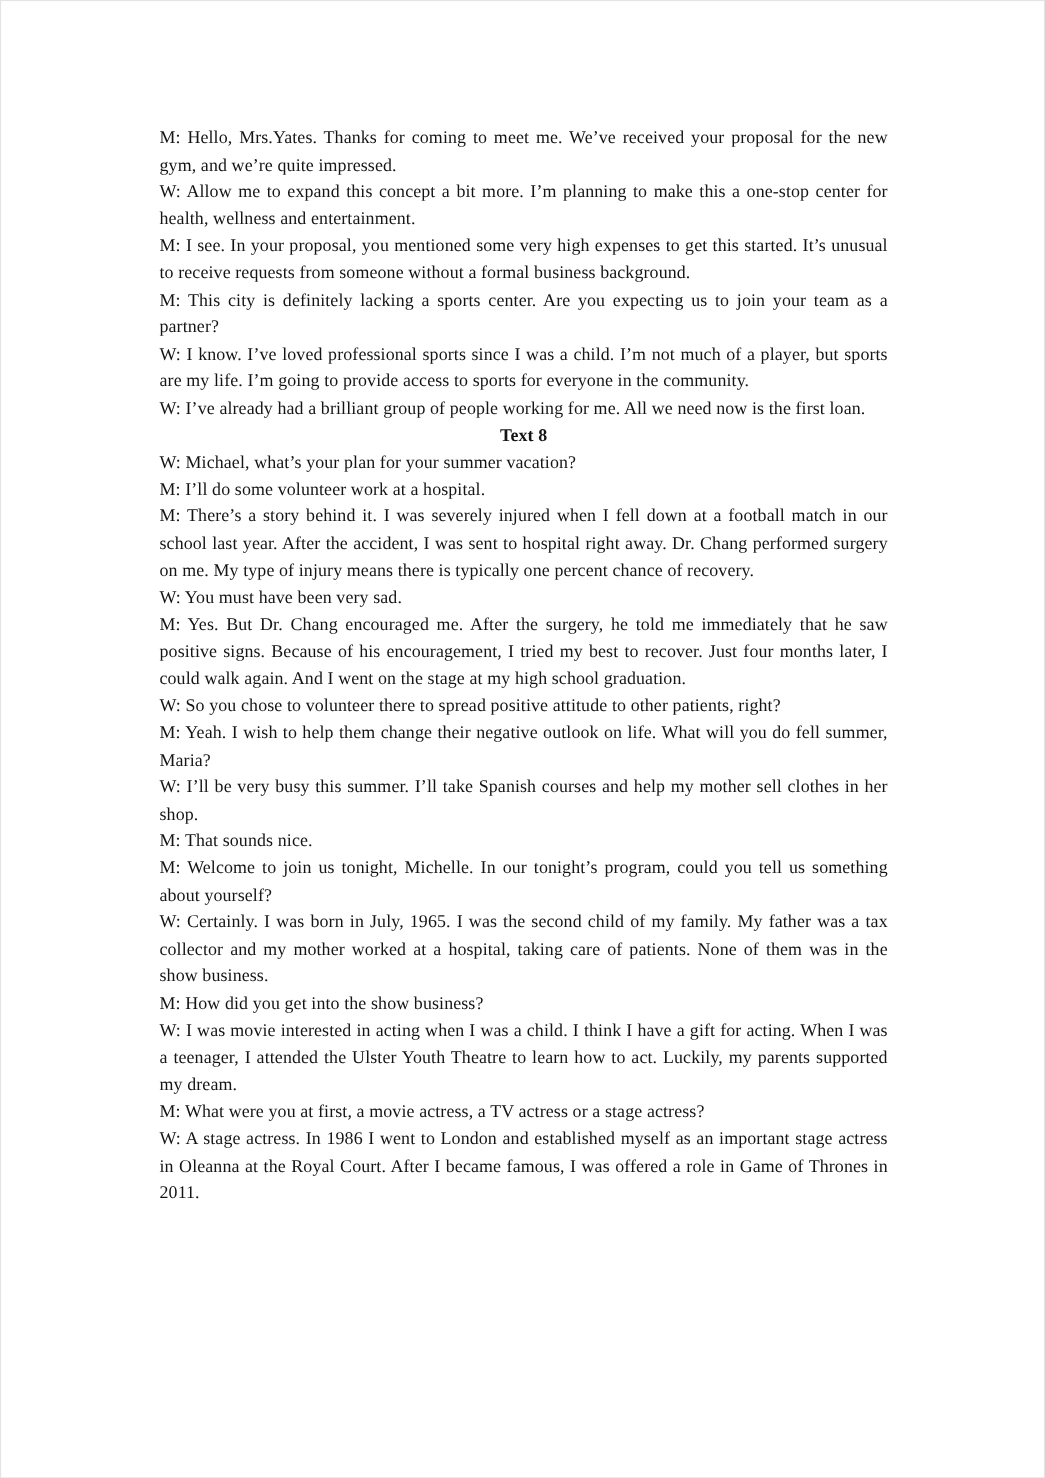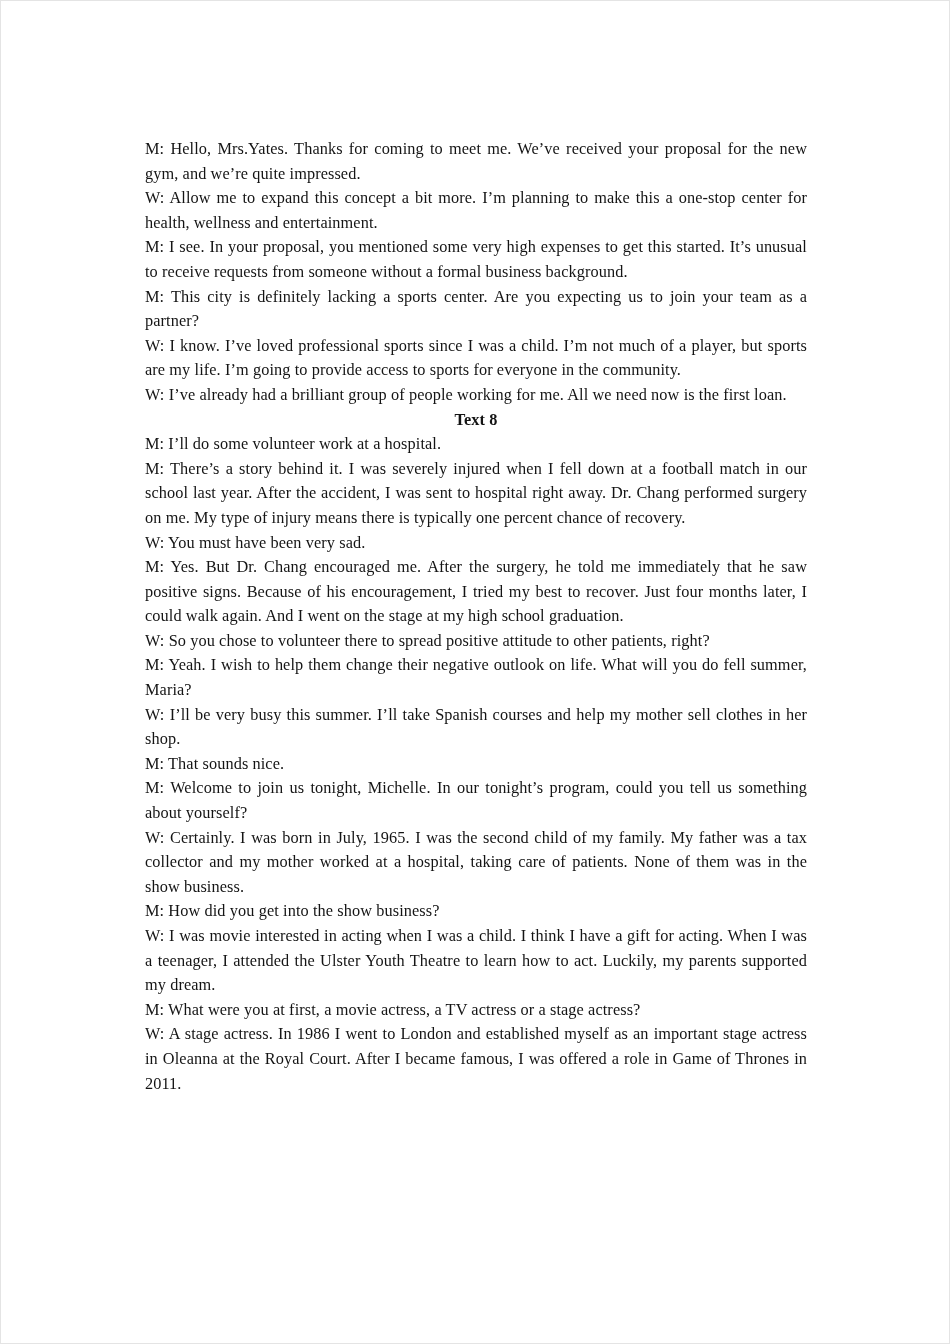--- a/index.html
+++ b/index.html
@@ -19,21 +19,20 @@
     position: absolute;
     inset: 0;
     border: 1px solid #e4e4e4;
     pointer-events: none;
   }
   .content {
     position: absolute;
     top: 113px;
     left: 145px;
     width: 662px;
-    margin-top: 24px;
   }
   .para {
     margin: 0;
     padding: 0;
     font-size: 16.3px;
     line-height: 24.6px;
     text-align: justify;
     letter-spacing: 0.1px;
   }
   .para.heading {
@@ -47,20 +46,21 @@
 <div class="page-frame"></div>
 
 <div class="content" id="transcript">
     <p class="para dialog">M: Hello, Mrs.Yates. Thanks for coming to meet me. We’ve received your proposal for the new gym, and we’re quite impressed.</p>
     <p class="para dialog">W: Allow me to expand this concept a bit more. I’m planning to make this a one-stop center for health, wellness and entertainment.</p>
     <p class="para dialog">M: I see. In your proposal, you mentioned some very high expenses to get this started. It’s unusual to receive requests from someone without a formal business background.</p>
     <p class="para dialog">M: This city is definitely lacking a sports center. Are you expecting us to join your team as a partner?</p>
     <p class="para dialog">W: I know. I’ve loved professional sports since I was a child. I’m not much of a player, but sports are my life. I’m going to provide access to sports for everyone in the community.</p>
     <p class="para dialog">W: I’ve already had a brilliant group of people working for me. All we need now is the first loan.</p>
     <p class="para heading">Text 8</p>
+    <p class="para dialog">W: Michael, what’s your plan for your summer vacation?</p>
     <p class="para dialog">M: I’ll do some volunteer work at a hospital.</p>
     <p class="para dialog">M: There’s a story behind it. I was severely injured when I fell down at a football match in our school last year. After the accident, I was sent to hospital right away. Dr. Chang performed surgery on me. My type of injury means there is typically one percent chance of recovery.</p>
     <p class="para dialog">W: You must have been very sad.</p>
     <p class="para dialog">M: Yes. But Dr. Chang encouraged me. After the surgery, he told me immediately that he saw positive signs. Because of his encouragement, I tried my best to recover. Just four months later, I could walk again. And I went on the stage at my high school graduation.</p>
     <p class="para dialog">W: So you chose to volunteer there to spread positive attitude to other patients, right?</p>
     <p class="para dialog">M: Yeah. I wish to help them change their negative outlook on life. What will you do fell summer, Maria?</p>
     <p class="para dialog">W: I’ll be very busy this summer. I’ll take Spanish courses and help my mother sell clothes in her shop.</p>
     <p class="para dialog">M: That sounds nice.</p>
     <p class="para dialog">M: Welcome to join us tonight, Michelle. In our tonight’s program, could you tell us something about yourself?</p>
     <p class="para dialog">W: Certainly. I was born in July, 1965. I was the second child of my family. My father was a tax collector and my mother worked at a hospital, taking care of patients. None of them was in the show business.</p>

